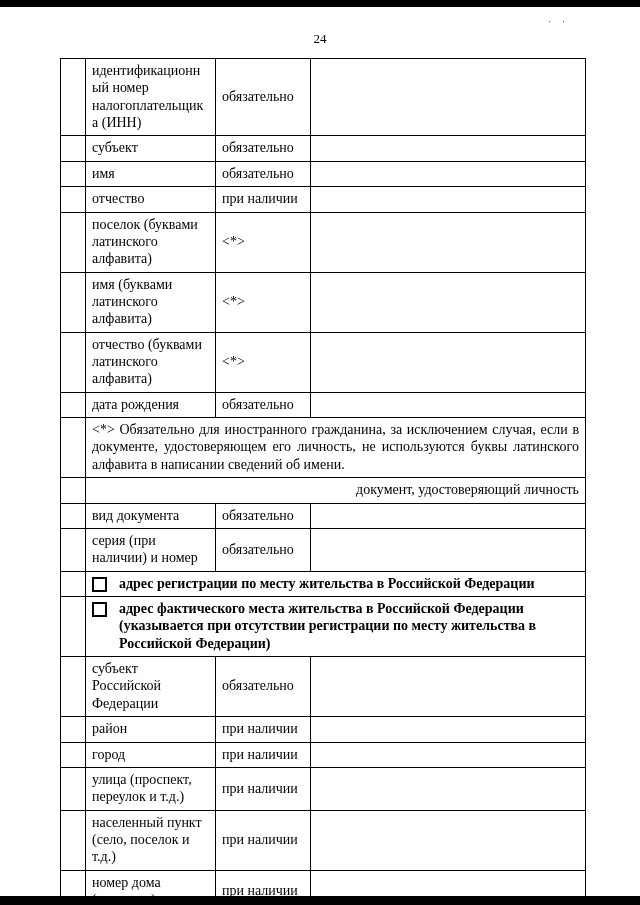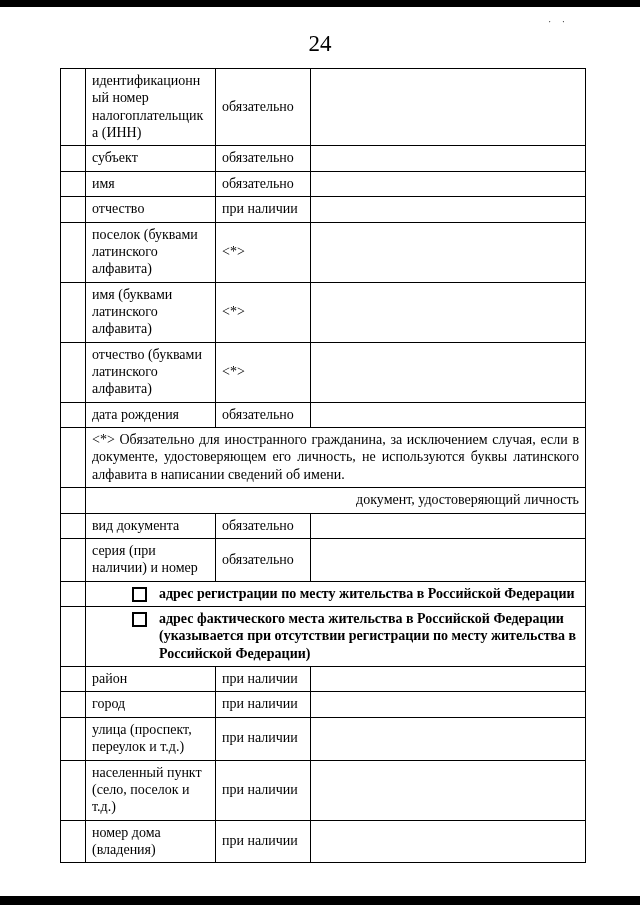--- a/index.html
+++ b/index.html
@@ -31,21 +31,21 @@
   .scan-artifact {
     position: absolute;
     top: 16px; left: 548px;
     font-size: 10px;
     color: #333;
     letter-spacing: 4px;
   }
   .page-number {
     text-align: center;
     padding-top: 31px;
-    font-size: 23px;
+    font-size: 13px;
   }
   table.form {
     border-collapse: collapse;
     table-layout: fixed;
     width: 525px;
     margin: 11px 0 0 60px;
   }
   table.form td {
     border: 1px solid #000000;
     font-size: 14px;
@@ -66,21 +66,20 @@
   td.section {
     padding: 4px 7px;
     text-align: right;
   }
   td.chk-cell {
     padding: 5px 7px 5px 16px;
   }
   .chk-wrap {
     display: flex;
     align-items: flex-start;
-    margin-left: 40px;
   }
   .chk {
     flex: 0 0 auto;
     width: 11px;
     height: 11px;
     border: 2px solid #000000;
     margin: 2px 12px 0 0;
     display: inline-block;
     background: #ffffff;
   }
@@ -192,20 +191,26 @@
         <td class="chk-cell" colspan="3">
           <div class="chk-wrap">
             <span class="chk"></span>
             <div class="chk-label">адрес фактического места жительства в Российской Федерации (указывается при отсутствии регистрации по месту жительства в Российской Федерации)</div>
           </div>
         </td>
       </tr>
 
       <tr>
         <td></td>
+        <td>субъект Российской Федерации</td>
+        <td>обязательно</td>
+        <td></td>
+      </tr>
+      <tr>
+        <td></td>
         <td>район</td>
         <td>при наличии</td>
         <td></td>
       </tr>
       <tr>
         <td></td>
         <td>город</td>
         <td>при наличии</td>
         <td></td>
       </tr>

